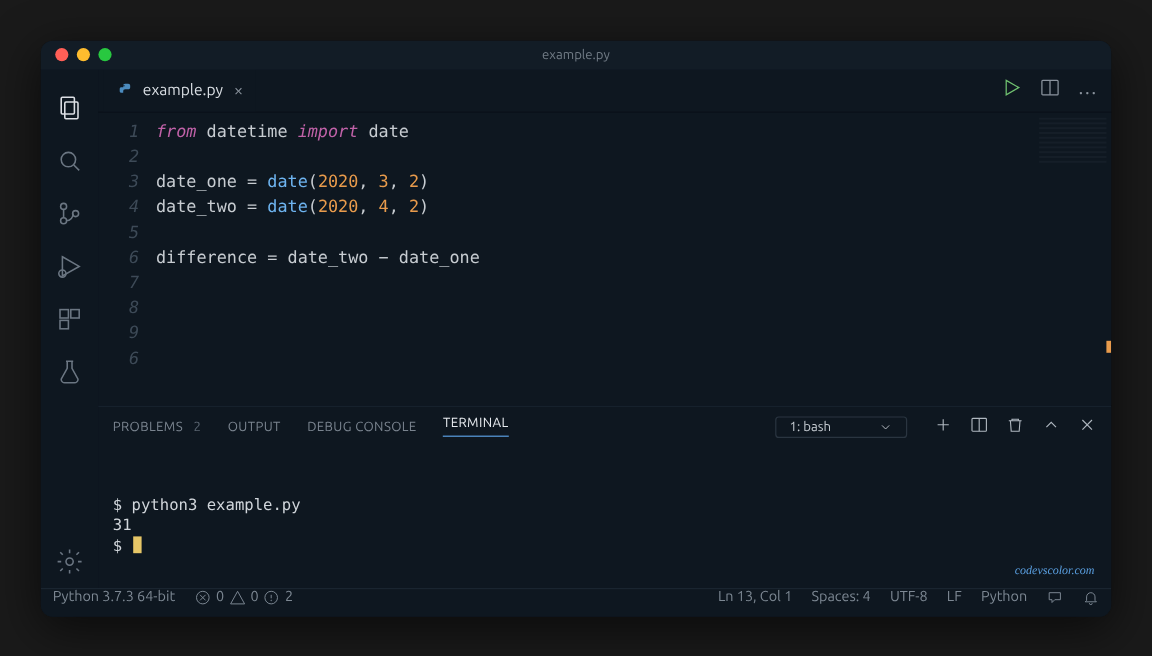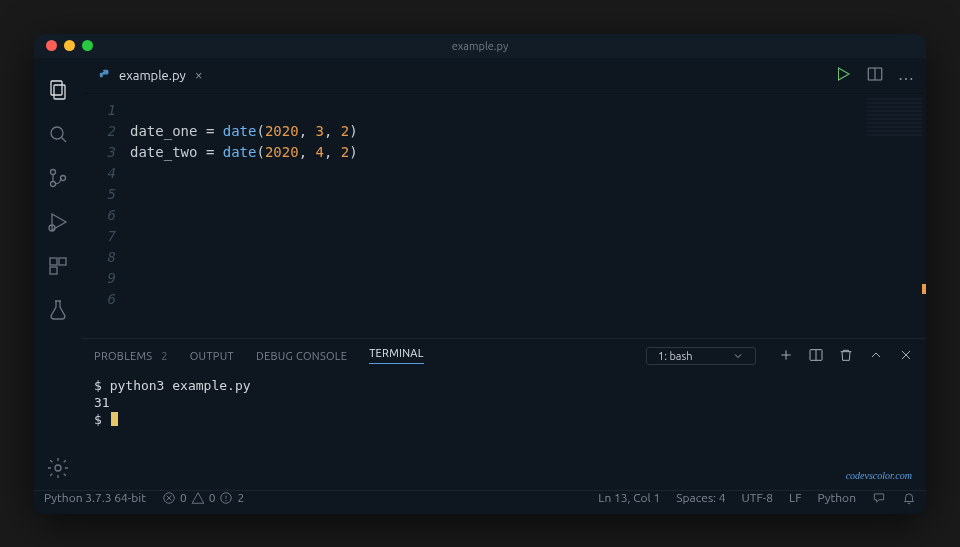--- a/index.html
+++ b/index.html
@@ -153,20 +153,21 @@
   .panel-actions { display: flex; align-items: center; gap: 14px; color: #b0b8c0; }
   .panel-actions svg { width: 16px; height: 16px; stroke: currentColor; fill: none; stroke-width: 1.4; }
   .terminal {
     flex: 1;
     padding: 4px 12px;
     font-family: "Menlo","Consolas",monospace;
     font-size: 13px;
     line-height: 17px;
     color: #d1d6db;
     position: relative;
+    margin-top: 36px;
   }
   .terminal .cursor {
     display: inline-block;
     width: 7px; height: 14px;
     background: #e6c667;
     vertical-align: -2px;
     margin-left: 1px;
   }
   .watermark {
     position: absolute;
@@ -292,24 +293,26 @@
             <div class="ln">3</div>
             <div class="ln">4</div>
             <div class="ln">5</div>
             <div class="ln">6</div>
             <div class="ln">7</div>
             <div class="ln">8</div>
             <div class="ln">9</div>
             <div class="ln">6</div>
           </div>
         <div class="code" id="code">
+            <div class="row"><span class="tok-kw">from</span><span> </span><span class="tok-mod">datetime</span><span> </span><span class="tok-kw">import</span><span> </span><span class="tok-mod">date</span></div>
             <div class="row">&nbsp;</div>
             <div class="row"><span class="tok-var">date_one</span><span> </span><span class="tok-op">=</span><span> </span><span class="tok-fn">date</span><span class="tok-punc">(</span><span class="tok-num">2020</span><span class="tok-punc">,</span><span> </span><span class="tok-num">3</span><span class="tok-punc">,</span><span> </span><span class="tok-num">2</span><span class="tok-punc">)</span></div>
             <div class="row"><span class="tok-var">date_two</span><span> </span><span class="tok-op">=</span><span> </span><span class="tok-fn">date</span><span class="tok-punc">(</span><span class="tok-num">2020</span><span class="tok-punc">,</span><span> </span><span class="tok-num">4</span><span class="tok-punc">,</span><span> </span><span class="tok-num">2</span><span class="tok-punc">)</span></div>
             <div class="row">&nbsp;</div>
+            <div class="row"><span class="tok-var">difference</span><span> </span><span class="tok-op">=</span><span> </span><span class="tok-var">date_two</span><span> </span><span class="tok-op">−</span><span> </span><span class="tok-var">date_one</span></div>
             <div class="row">&nbsp;</div>
             <div class="row">&nbsp;</div>
             <div class="row">&nbsp;</div>
           </div>
         <div class="minimap"></div>
         <div class="sash-right"></div>
       </div>
 
       <div class="panel">
         <div class="panel-tabs">

